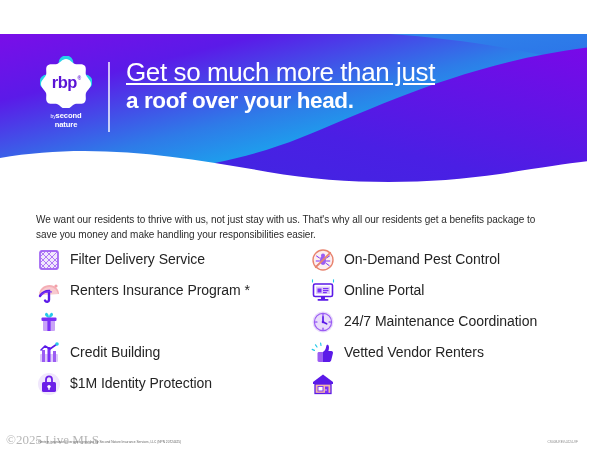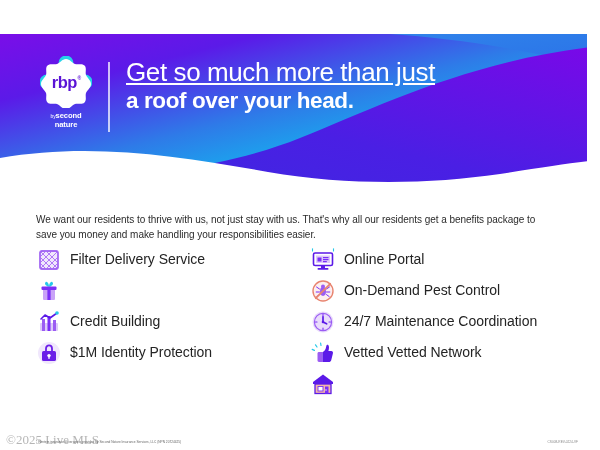--- a/index.html
+++ b/index.html
@@ -358,20 +358,32 @@
               <line x1="10" y1="4" x2="22" y2="16"></line>
                 <line x1="4" y1="4" x2="22" y2="22"></line>
               <line x1="4" y1="10" x2="16" y2="22"></line>
                 <line x1="4" y1="16" x2="10" y2="22"></line>
             </g>
           </svg>
         </span>
         <span class="benefit-label">Filter Delivery Service</span>
       </div>
 
+      <div class="benefit-row">
+        <span class="benefit-icon">
+          <svg viewBox="0 0 26 26">
+            <path d="M3 17 C3 11 8 7 13.5 7 C19 7 23 11 23 16 L3 17 Z" fill="#f2a0a8" opacity="0.85"></path>
+            <path d="M3 17 C5 12 9 9 13.5 9 C18 9 21 12 22 16 Z" fill="#ffffff" opacity="0.35"></path>
+            <path d="M4 18 C6 15 9 13 13 13 L13 22 C13 24 10 24.5 9 22.5" fill="none" stroke="#5b1ae8" stroke-width="2.4" stroke-linecap="round"></path>
+            <path d="M5 17 C8 14 12 13 16 14" fill="none" stroke="#7b2ff7" stroke-width="1.2"></path>
+            <circle cx="20" cy="8" r="1.6" fill="#f2a0a8"></circle>
+          </svg>
+        </span>
+        <span class="benefit-label">Renters Insurance Program *</span>
+      </div>
 
       <div class="benefit-row">
         <span class="benefit-icon">
           <svg viewBox="0 0 26 26">
             <rect x="7" y="11" width="12" height="11" rx="1" fill="#c9a3f7"></rect>
             <rect x="5.5" y="8.5" width="15" height="3.5" rx="1" fill="#7b2ff7"></rect>
             <rect x="11.4" y="8.5" width="3.2" height="13.5" fill="#7b2ff7"></rect>
             <path d="M13 8.5 C10 8.5 8 6 9.5 4.3 C11 2.8 13 5.5 13 8.5 Z" fill="#25c9e8"></path>
             <path d="M13 8.5 C16 8.5 18 6 16.5 4.3 C15 2.8 13 5.5 13 8.5 Z" fill="#25c9e8"></path>
           </svg>
@@ -401,20 +413,42 @@
             <circle cx="13" cy="15.6" r="1.7" fill="#ffffff"></circle>
             <rect x="12.3" y="15.8" width="1.4" height="3" fill="#ffffff"></rect>
           </svg>
         </span>
         <span class="benefit-label">$1M Identity Protection</span>
       </div>
 
     </div>
 
     <div class="benefit-col right">
+
+      <div class="benefit-row">
+        <span class="benefit-icon">
+          <svg viewBox="0 0 26 26">
+            <circle cx="13" cy="13" r="10" fill="#fdeef0" stroke="#e8846f" stroke-width="1.4"></circle>
+            <g fill="#9b5cf3">
+              <ellipse cx="13" cy="13.5" rx="3" ry="4.4"></ellipse>
+              <circle cx="13" cy="8.6" r="2"></circle>
+            </g>
+            <g stroke="#7b2ff7" stroke-width="1" stroke-linecap="round">
+              <line x1="9.5" y1="11" x2="6.5" y2="9"></line>
+                <line x1="9.5" y1="14" x2="6.2" y2="14"></line>
+              <line x1="9.5" y1="16.6" x2="6.8" y2="18.6"></line>
+              <line x1="16.5" y1="11" x2="19.5" y2="9"></line>
+                <line x1="16.5" y1="14" x2="19.8" y2="14"></line>
+              <line x1="16.5" y1="16.6" x2="19.2" y2="18.6"></line>
+            </g>
+            <line x1="5.8" y1="20.2" x2="20.2" y2="5.8" stroke="#e8846f" stroke-width="1.8" stroke-linecap="round"></line>
+          </svg>
+        </span>
+        <span class="benefit-label">On-Demand Pest Control</span>
+      </div>
 
       <div class="benefit-row">
         <span class="benefit-icon">
           <svg viewBox="0 0 26 26">
             <rect x="3.5" y="6" width="19" height="12.5" rx="1.6" fill="#ffffff" stroke="#5b1ae8" stroke-width="1.6"></rect>
             <rect x="6" y="8.5" width="14" height="7.5" fill="#ddc9fa"></rect>
             <g fill="#7b2ff7">
               <rect x="7.5" y="10.5" width="4" height="4"></rect>
               <rect x="13" y="10" width="5.5" height="1.2"></rect>
               <rect x="13" y="12" width="5.5" height="1.2"></rect>
@@ -427,42 +461,20 @@
               <line x1="23.5" y1="4" x2="23.5" y2="1.8"></line>
             </g>
           </svg>
         </span>
         <span class="benefit-label">Online Portal</span>
       </div>
 
       <div class="benefit-row">
         <span class="benefit-icon">
           <svg viewBox="0 0 26 26">
-            <circle cx="13" cy="13" r="10" fill="#fdeef0" stroke="#e8846f" stroke-width="1.4"></circle>
-            <g fill="#9b5cf3">
-              <ellipse cx="13" cy="13.5" rx="3" ry="4.4"></ellipse>
-              <circle cx="13" cy="8.6" r="2"></circle>
-            </g>
-            <g stroke="#7b2ff7" stroke-width="1" stroke-linecap="round">
-              <line x1="9.5" y1="11" x2="6.5" y2="9"></line>
-                <line x1="9.5" y1="14" x2="6.2" y2="14"></line>
-              <line x1="9.5" y1="16.6" x2="6.8" y2="18.6"></line>
-              <line x1="16.5" y1="11" x2="19.5" y2="9"></line>
-                <line x1="16.5" y1="14" x2="19.8" y2="14"></line>
-              <line x1="16.5" y1="16.6" x2="19.2" y2="18.6"></line>
-            </g>
-            <line x1="5.8" y1="20.2" x2="20.2" y2="5.8" stroke="#e8846f" stroke-width="1.8" stroke-linecap="round"></line>
-          </svg>
-        </span>
-        <span class="benefit-label">On-Demand Pest Control</span>
-      </div>
-
-      <div class="benefit-row">
-        <span class="benefit-icon">
-          <svg viewBox="0 0 26 26">
             <circle cx="13" cy="13" r="10.5" fill="#e9dcfb"></circle>
             <circle cx="13" cy="13" r="8.6" fill="none" stroke="#9b5cf3" stroke-width="1.2"></circle>
             <g stroke="#7b2ff7" stroke-width="1.1" stroke-linecap="round">
               <line x1="13" y1="5.5" x2="13" y2="7"></line>
               <line x1="13" y1="19" x2="13" y2="20.5"></line>
               <line x1="5.5" y1="13" x2="7" y2="13"></line>
               <line x1="19" y1="13" x2="20.5" y2="13"></line>
             </g>
             <line x1="13" y1="13" x2="13" y2="7.8" stroke="#5b1ae8" stroke-width="1.7" stroke-linecap="round"></line>
             <line x1="13" y1="13" x2="16.6" y2="14.8" stroke="#5b1ae8" stroke-width="1.7" stroke-linecap="round"></line>
@@ -478,21 +490,21 @@
             <path d="M9 12 L12.5 12 L12.5 22 L9 22 C8 22 7.5 21.4 7.5 20.6 L7.5 13.4 C7.5 12.6 8 12 9 12 Z" fill="#9b5cf3"></path>
             <path d="M12.5 12.2 C14.5 11 16 9 16.2 6.4 C16.3 4.8 17.6 4.4 18.4 5.2 C19.2 6 19.2 8.6 18.4 11 L21.2 11
                      C22.6 11 23.3 12.2 22.9 13.4 L21.2 20.2 C20.9 21.4 20 22 18.8 22 L12.5 22 Z" fill="#5b1ae8"></path>
             <g stroke="#25c9e8" stroke-width="1.2" stroke-linecap="round">
               <line x1="7" y1="7" x2="5.5" y2="4.8"></line>
               <line x1="11" y1="5.5" x2="10.6" y2="3"></line>
               <line x1="4.4" y1="10.4" x2="2.2" y2="9.4"></line>
             </g>
           </svg>
         </span>
-        <span class="benefit-label">Vetted Vetted Network</span>
+        <span class="benefit-label">Vetted Vendor Renters</span>
       </div>
 
       <div class="benefit-row">
         <span class="benefit-icon">
           <svg viewBox="0 0 26 26">
             <path d="M13 3.5 L23 11 L23 13 L3 13 L3 11 Z" fill="#5b1ae8"></path>
             <rect x="5" y="13" width="16" height="9.5" fill="#f3b7a8"></rect>
             <rect x="5" y="13" width="16" height="9.5" fill="none" stroke="#5b1ae8" stroke-width="1.3"></rect>
             <rect x="8" y="15.5" width="5" height="4.5" fill="#ffffff" stroke="#7b2ff7" stroke-width="0.9"></rect>
             <rect x="15" y="15.5" width="3.5" height="7" fill="#7b2ff7"></rect>

